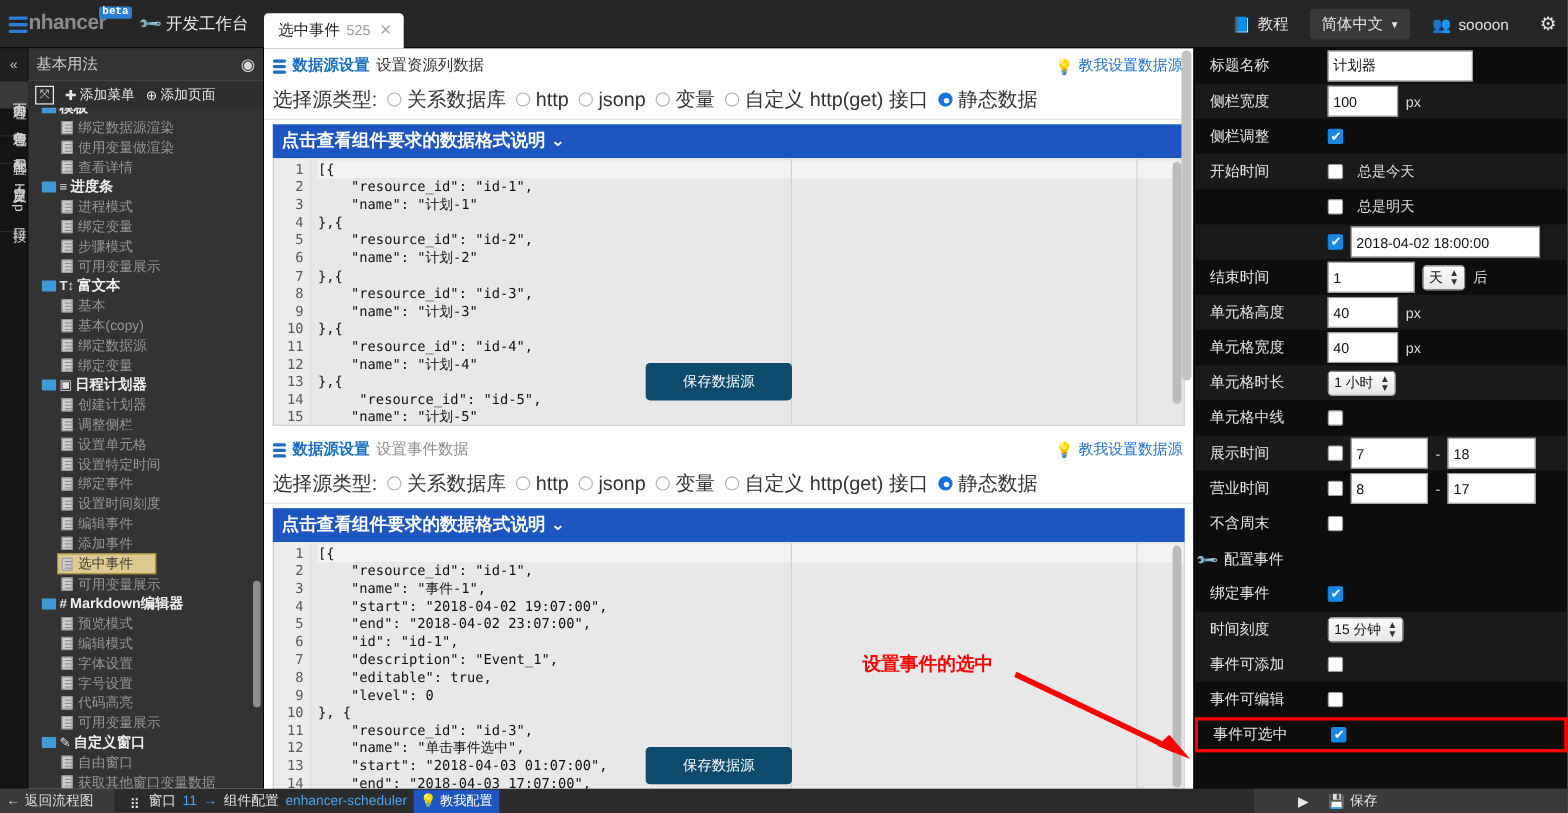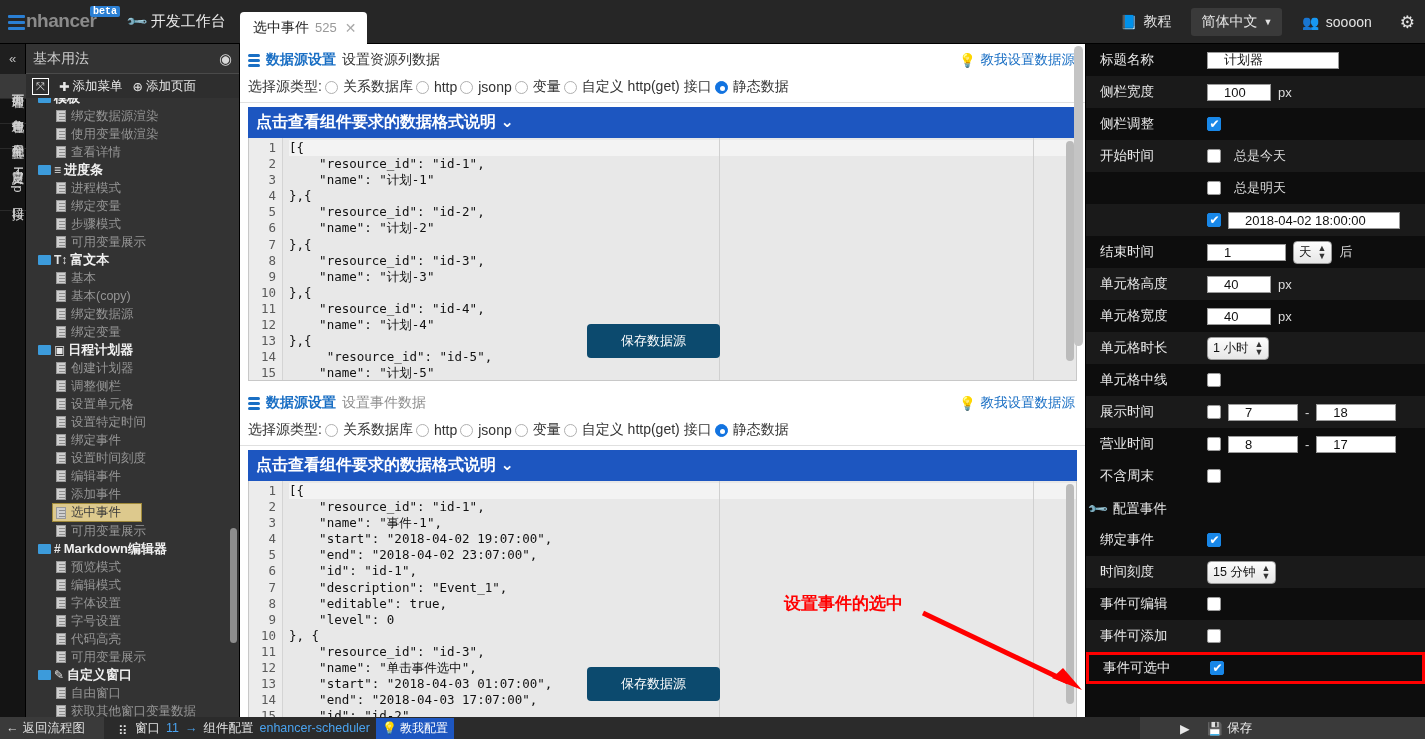--- a/index.html
+++ b/index.html
@@ -104,21 +104,21 @@
     display: flex; align-items: center; justify-content: space-between;
     padding: 7px 10px 6px 8px; font-size: 14px;
   }
   .dshead .lft { display: flex; align-items: center; gap: 6px; }
   .dbico { display:inline-block; width:12px; height:13px; position:relative; }
   .dbico i { position:absolute; left:0; width:12px; height:3px; background:#1a6fc4; border-radius:3px; }
   .ds-t1 { color: #1a6fc4; font-weight: bold; }
   .ds-t2 { color: #333; }
   .ds-t2.grey { color: #8e8e8e; }
   .teach { color: #1a6fc4; font-size: 13.5px; display: flex; align-items: center; gap: 4px; }
-  .srcrow { display: flex; align-items: center; gap: 3px; padding: 3px 0 6px 8px; font-size: 14px; color: #333; border-bottom:1px solid #e0e0e0;}
+  .srcrow { display: flex; align-items: center; gap: 9px; padding: 3px 0 6px 8px; font-size: 18px; color: #333; border-bottom:1px solid #e0e0e0;}
   .srcrow .lbl { color: #333; }
   .ro { display: flex; align-items: center; gap: 5px; }
   .rb { width: 13px; height: 13px; border-radius: 50%; border: 1px solid #b0b0b0; background: #fff; display:inline-block; }
   .rb.on { background: #1273e0; border-color: #1273e0; position: relative; }
   .rb.on::after { content:""; position:absolute; left:4px; top:4px; width:5px; height:5px; border-radius:50%; background:#fff; }
   .fmtbar {
     background: #1d56c0; color: #fff; font-size: 16px; font-weight: bold;
     padding: 5px 8px; margin: 4px 8px 0 8px;
   }
   .editorwrap { position: relative; margin: 0 8px; height: 243px; border: 1px solid #c8c8c8; border-top:none; background: #eee; overflow:hidden; }
@@ -138,21 +138,21 @@
 
   
   #props {
     position: absolute; left: 1085px; top: 44px; width: 340px; height: 675px;
     background: #0d0d0d; border-left:1px solid #000; overflow: hidden;
   }
   .prow { display: flex; align-items: center; min-height: 32px; padding: 0 0 0 14px; }
   .prow.alt { background: #1a1a1a; }
   .plabel { width: 107px; color: #e8e8e8; font-size: 13.5px; flex-shrink: 0; }
   .pval { display: flex; align-items: center; gap: 7px; font-size: 13px; color: #ddd; }
-  .tin { background: #fff; border: 1px solid #9a9a9a; height: 17px; padding: 0 16px; font-size: 13px; color: #111; display:flex; align-items:center;}
+  .tin { background: #fff; border: 1px solid #9a9a9a; height: 28px; padding: 0 4px; font-size: 13px; color: #111; display:flex; align-items:center;}
   .unit { color: #dcdcdc; font-size: 13px; }
   .cb { width: 14px; height: 14px; border: 1px solid #9a9a9a; background: #fff; display:inline-block; border-radius:2px; }
   .cb.on { background: #1887e8; border-color:#1887e8; position: relative; }
   .cb.on::after { content:"✔"; position:absolute; left:1.5px; top:-2px; color:#fff; font-size:12px; line-height:16px; }
   .sel2 {
     background: linear-gradient(#fdfdfd,#e6e6e6); border: 1px solid #9a9a9a; border-radius: 4px;
     height: 23px; padding: 0 5px; font-size: 12.5px; color: #111; display: flex; align-items: center; gap: 6px;
   }
   .spin { font-size: 9px; line-height: 8px; color: #333; }
   .sechead { display:flex; align-items:center; gap:7px; padding: 8px 0 6px 3px; color:#e8e8e8; font-size:13.5px;}
@@ -676,28 +676,28 @@
         <div class="pval">
           <i class="cb on"></i>
         </div>
       </div>
       <div class="prow alt">
         <div class="plabel">时间刻度</div>
         <div class="pval">
           <span class="sel2">15 分钟<span class="spin">▲<br>▼</span></span>
         </div>
       </div>
-      <div class="prow">
-        <div class="plabel">事件可编辑</div>
-        <div class="pval">
-          <i class="cb"></i>
-        </div>
-      </div>
       <div class="prow alt">
         <div class="plabel">事件可添加</div>
+        <div class="pval">
+          <i class="cb"></i>
+        </div>
+      </div>
+      <div class="prow">
+        <div class="plabel">事件可编辑</div>
         <div class="pval">
           <i class="cb"></i>
         </div>
       </div>
       <div class="prow hlbox">
         <div class="plabel">事件可选中</div>
         <div class="pval">
           <i class="cb on"></i>
         </div>
       </div>

